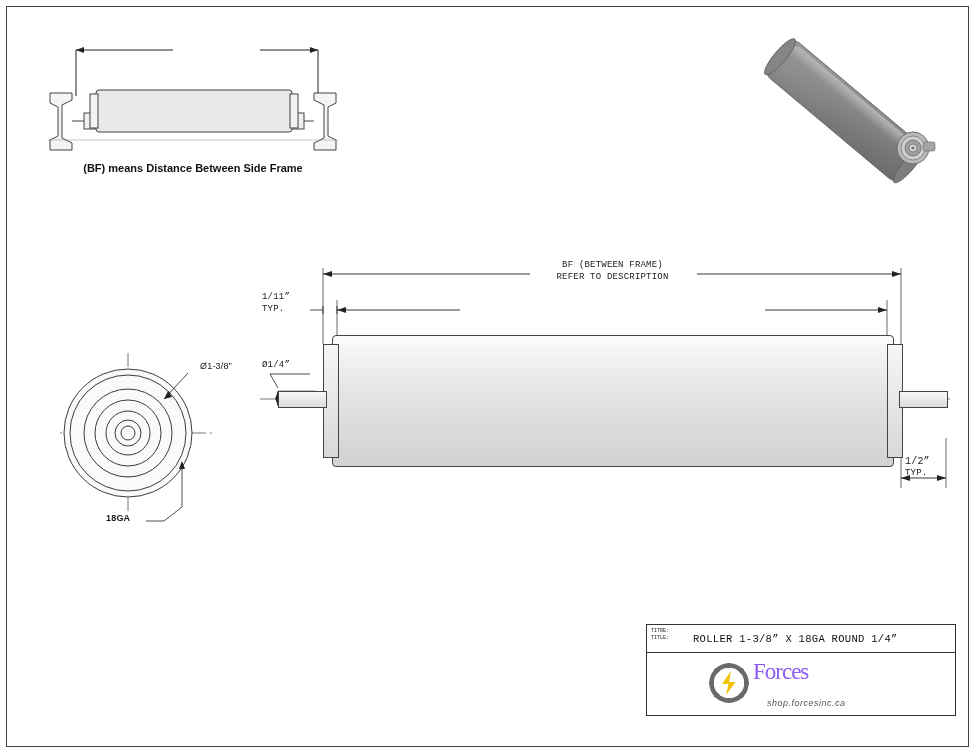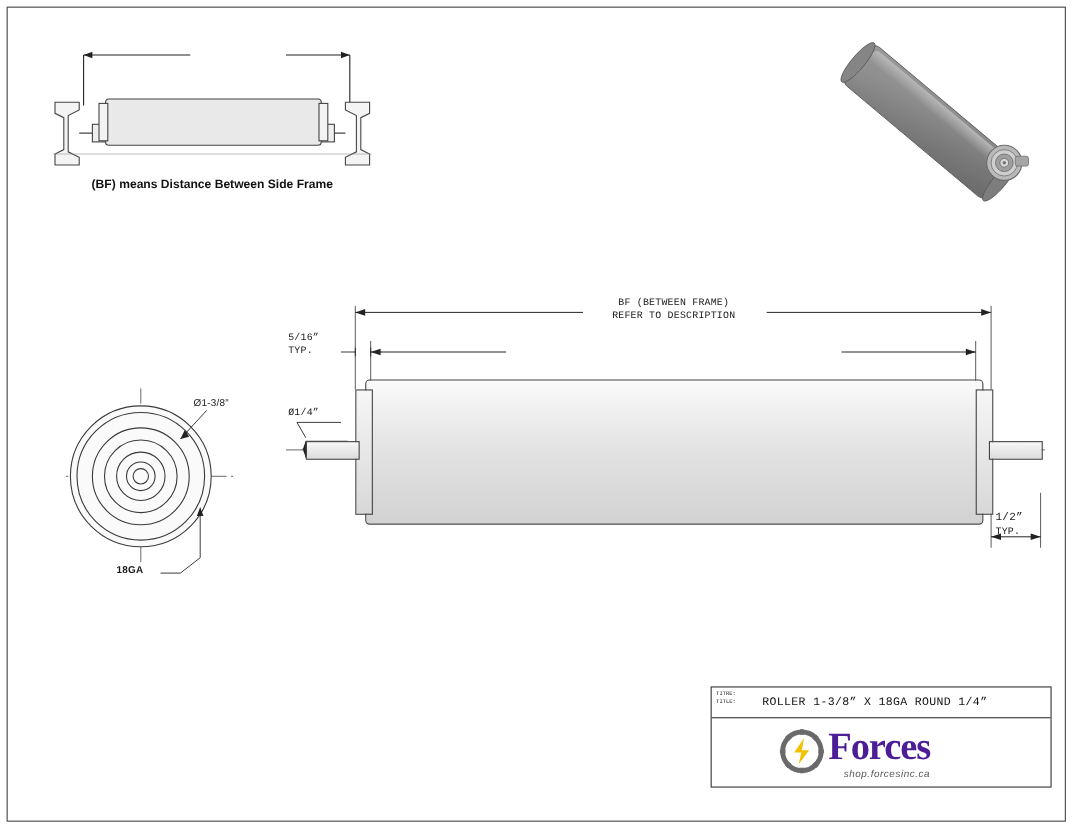--- a/index.html
+++ b/index.html
@@ -85,21 +85,21 @@
     left: 60px;
     top: 335px;
     width: 200px;
     height: 200px;
   }
 
   
   #mainview {
     position: absolute;
     left: 250px;
-    top: 248px;
+    top: 238px;
     width: 700px;
     height: 290px;
   }
   .body-main {
     position: absolute;
     left: 82px;
     top: 97px;
     width: 560px;
     height: 130px;
     border: 1px solid #444;
@@ -184,23 +184,23 @@
     left: 60px;
     top: 32px;
     width: 250px;
     height: 58px;
   }
   .brand-word {
     position: absolute;
     left: 46px;
     top: 2px;
     font-family: "Liberation Serif", serif;
-    font-size: 35px;
-    font-weight: bold;
-    color: #4c1d95;
+    font-size: 23px;
+    font-weight: normal;
+    color: #8b5cf6;
     letter-spacing: -1px;
   }
   .brand-sub {
     position: absolute;
     left: 60px;
     top: 41px;
     font-size: 9px;
     color: #555;
     letter-spacing: 0.5px;
     font-style: italic;
@@ -293,21 +293,21 @@
       <circle cx="68" cy="98" r="7" fill="none" stroke="#3a3a3a" stroke-width="1"></circle>
 
       <line x1="104" y1="64" x2="128" y2="38" stroke="#222" stroke-width="0.8"></line>
       <polygon points="104,64 112,62 108,56" fill="#222"></polygon>
 
       <line x1="122" y1="128" x2="122" y2="172" stroke="#222" stroke-width="0.8"></line>
       <line x1="122" y1="172" x2="104" y2="186" stroke="#222" stroke-width="0.8"></line>
       <line x1="104" y1="186" x2="86" y2="186" stroke="#222" stroke-width="0.8"></line>
       <polygon points="122,126 119,134 125,134" fill="#222"></polygon>
     </svg>
-    <div class="lbl" style="left:116px; top:26px; font-size:9px;">Ø1-3/8”</div>
+    <div class="lbl" style="left:140px; top:26px; font-size:9px;">Ø1-3/8”</div>
     <div class="lbl" style="left:46px; top:178px; font-size:9px;font-weight:bold;">18GA</div>
   </div>
 
   <div id="mainview">
     <svg width="700" height="290" viewBox="0 0 700 290">
 
       <line x1="73" y1="30" x2="73" y2="106" stroke="#444" stroke-width="0.8"></line>
       <line x1="651" y1="30" x2="651" y2="106" stroke="#444" stroke-width="0.8"></line>
       <line x1="87" y1="62" x2="87" y2="106" stroke="#444" stroke-width="0.8"></line>
       <line x1="637" y1="62" x2="637" y2="106" stroke="#444" stroke-width="0.8"></line>
@@ -349,21 +349,21 @@
     <div class="body-main"></div>
     <div class="cap-left"></div>
     <div class="cap-right"></div>
     <div class="shaft-left"></div>
     <div class="shaft-right"></div>
 
     <div class="lbl mono center" style="left:235px; top:22px; width:255px; font-size:9px;">BF (BETWEEN FRAME)</div>
     <div class="lbl mono center" style="left:235px; top:34px; width:255px; font-size:9px;">REFER TO DESCRIPTION</div>
 
 
-    <div class="lbl mono" style="left:12px; top:54px; font-size:9px;">5/16”</div>
+    <div class="lbl mono" style="left:12px; top:54px; font-size:9px;">1/11”</div>
     <div class="lbl mono" style="left:12px; top:66px; font-size:9px;">TYP.</div>
 
     <div class="lbl mono" style="left:12px; top:122px; font-size:9px;">Ø1/4”</div>
 
     <div class="lbl mono" style="left:655px; top:218px; font-size:10px;">1/2”</div>
     <div class="lbl mono" style="left:655px; top:230px; font-size:9px;">TYP.</div>
   </div>
 
   <div id="titleblock">
     <div class="tb-row1">

